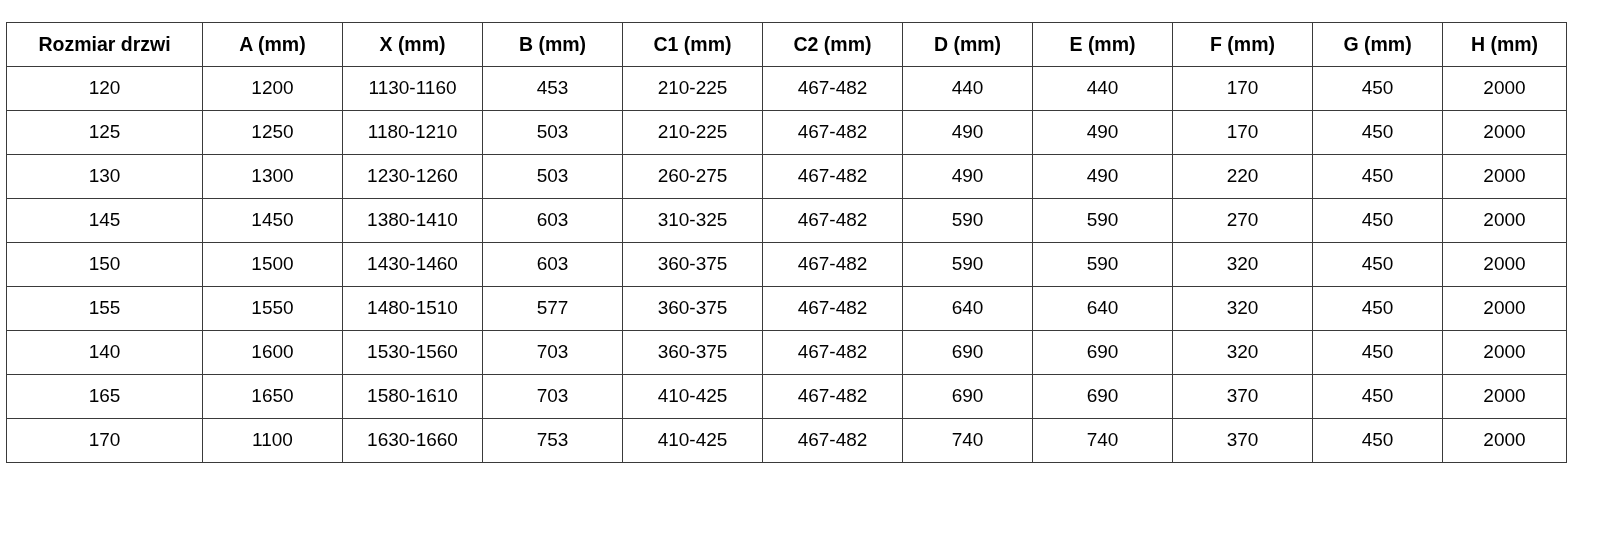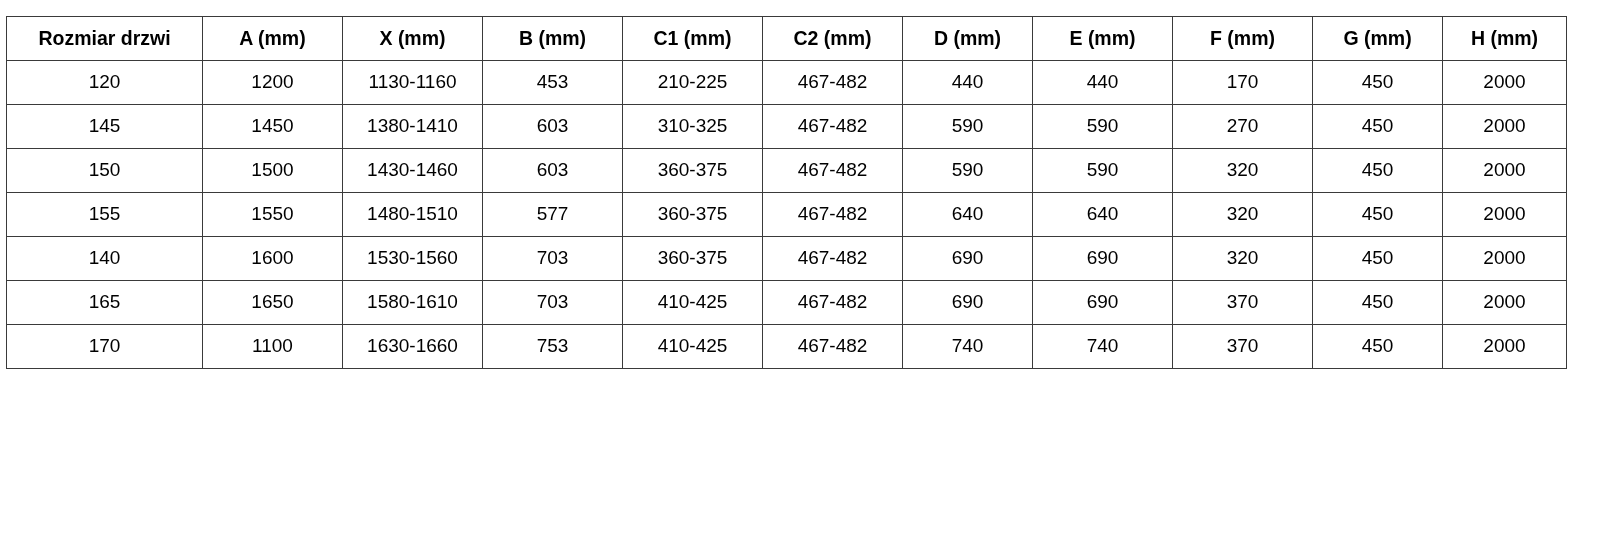--- a/index.html
+++ b/index.html
@@ -9,21 +9,21 @@
   }
   body {
     width: 1600px;
     height: 550px;
     font-family: "Liberation Sans", sans-serif;
     color: #000000;
     overflow: hidden;
   }
   .table-wrap {
     width: 1568px;
-    margin: 12px 0 0 6px;
+    margin: 18px 0 0 6px;
     padding-top: 4px;
     box-sizing: border-box;
   }
   table.spec-table {
     border-collapse: collapse;
     table-layout: fixed;
     width: 1560px;
     border: 1.5px solid #3a3a3a;
   }
   table.spec-table th,
@@ -99,20 +99,46 @@
         <td>453</td>
         <td>210-225</td>
         <td>467-482</td>
         <td>440</td>
         <td>440</td>
         <td>170</td>
         <td>450</td>
         <td>2000</td>
       </tr>
       <tr>
+        <td>125</td>
+        <td>1250</td>
+        <td>1180-1210</td>
+        <td>503</td>
+        <td>210-225</td>
+        <td>467-482</td>
+        <td>490</td>
+        <td>490</td>
+        <td>170</td>
+        <td>450</td>
+        <td>2000</td>
+      </tr>
+      <tr>
+        <td>130</td>
+        <td>1300</td>
+        <td>1230-1260</td>
+        <td>503</td>
+        <td>260-275</td>
+        <td>467-482</td>
+        <td>490</td>
+        <td>490</td>
+        <td>220</td>
+        <td>450</td>
+        <td>2000</td>
+      </tr>
+      <tr>
         <td>145</td>
         <td>1450</td>
         <td>1380-1410</td>
         <td>603</td>
         <td>310-325</td>
         <td>467-482</td>
         <td>590</td>
         <td>590</td>
         <td>270</td>
         <td>450</td>

